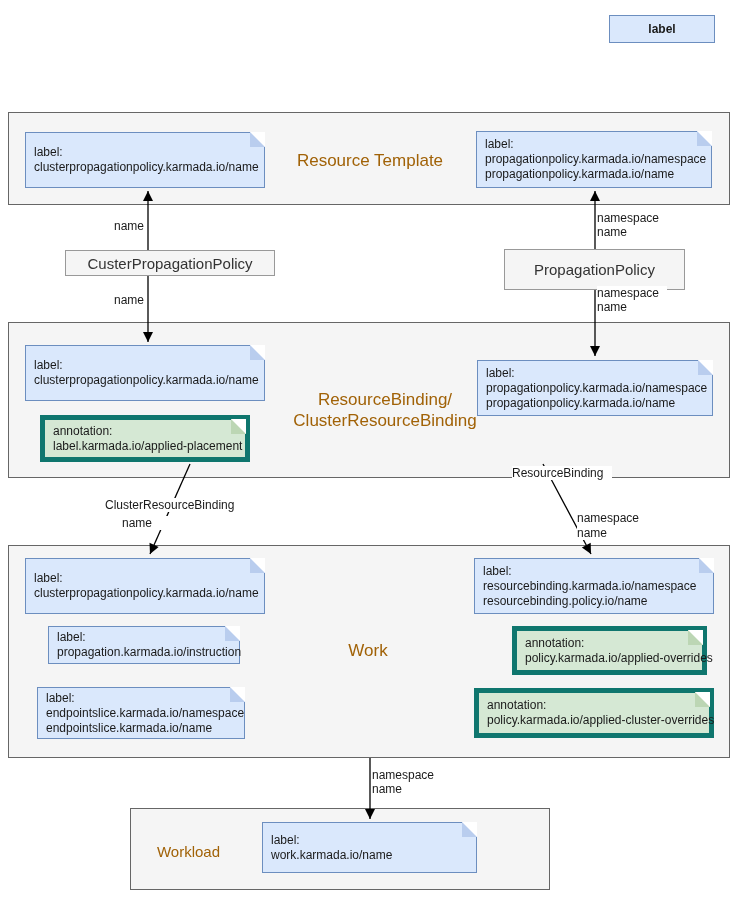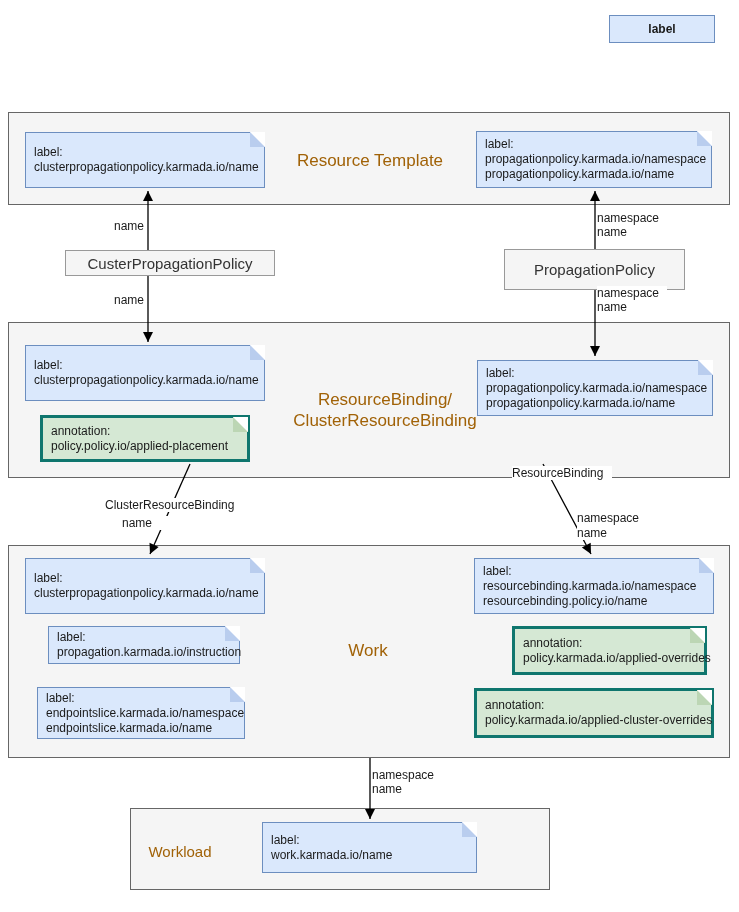--- a/index.html
+++ b/index.html
@@ -9,32 +9,32 @@
   }
   .container{
     position:absolute;z-index:1;background:#f5f5f5;border:1px solid #666666;
     box-sizing:border-box;
   }
   .arrow-layer{position:absolute;left:0;top:0;z-index:2;pointer-events:none;}
   .container-title{
     position:absolute;z-index:3;font-size:17px;color:#a16207;text-align:center;
     line-height:21px;
   }
-  .small-title{font-size:15px;text-align:center;line-height:18px;}
+  .small-title{font-size:15px;text-align:right;line-height:18px;}
   .policy-box{
     position:absolute;z-index:3;background:#f5f5f5;border:1px solid #999999;
     box-sizing:border-box;display:flex;align-items:center;justify-content:center;
     font-size:15px;color:#333333;
   }
   .note{
     position:absolute;z-index:3;box-sizing:border-box;font-size:12px;line-height:15px;
     color:#1a1a1a;padding:4px 8px;display:flex;flex-direction:column;justify-content:center;
   }
   .note.label-note{background:#dae8fc;border:1px solid #6c8ebf;}
-  .note.annotation-note{background:#d5e8d4;border:3px solid #0f766e;}
+  .note.annotation-note{background:#d5e8d4;border:5px solid #0f766e;}
   .fold{
     position:absolute;top:-1px;right:-1px;width:0;height:0;border-style:solid;
     border-width:0 15px 15px 0;
   }
   .label-note .fold{border-color:transparent #ffffff #b9cdee transparent;}
   .annotation-note .fold{border-color:transparent #ffffff #bcd6b4 transparent;}
   .note .ln{white-space:nowrap;}
   .legend-box{
     position:absolute;z-index:3;box-sizing:border-box;display:flex;align-items:center;
     justify-content:center;font-size:12px;color:#1a1a1a;
@@ -102,21 +102,21 @@
   </div>
 
   <div class="note label-note" style="left:25px;top:345px;width:240px;height:56px;">
     <span class="fold"></span>
     <div class="ln">label:</div>
     <div class="ln">clusterpropagationpolicy.karmada.io/name</div>
   </div>
   <div class="note annotation-note" style="left:40px;top:415px;width:210px;height:47px;">
     <span class="fold"></span>
     <div class="ln">annotation:</div>
-    <div class="ln">policy.policy.io/applied-placement</div>
+    <div class="ln">label.karmada.io/applied-placement</div>
   </div>
   <div class="note label-note" style="left:477px;top:360px;width:236px;height:56px;">
     <span class="fold"></span>
     <div class="ln">label:</div>
     <div class="ln">propagationpolicy.karmada.io/namespace</div>
     <div class="ln">propagationpolicy.karmada.io/name</div>
   </div>
 
   <div class="note label-note" style="left:25px;top:558px;width:240px;height:56px;">
     <span class="fold"></span>

